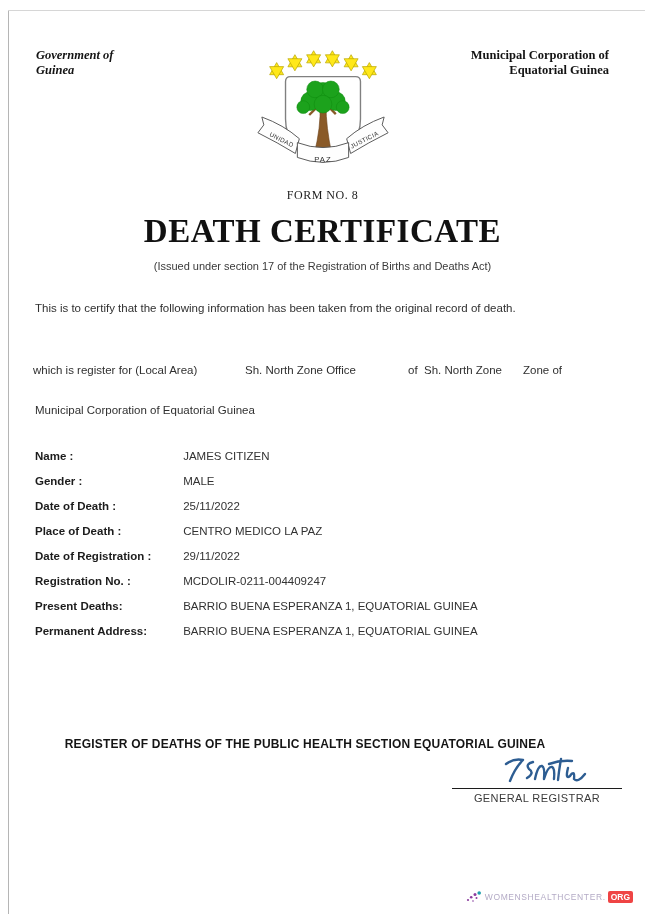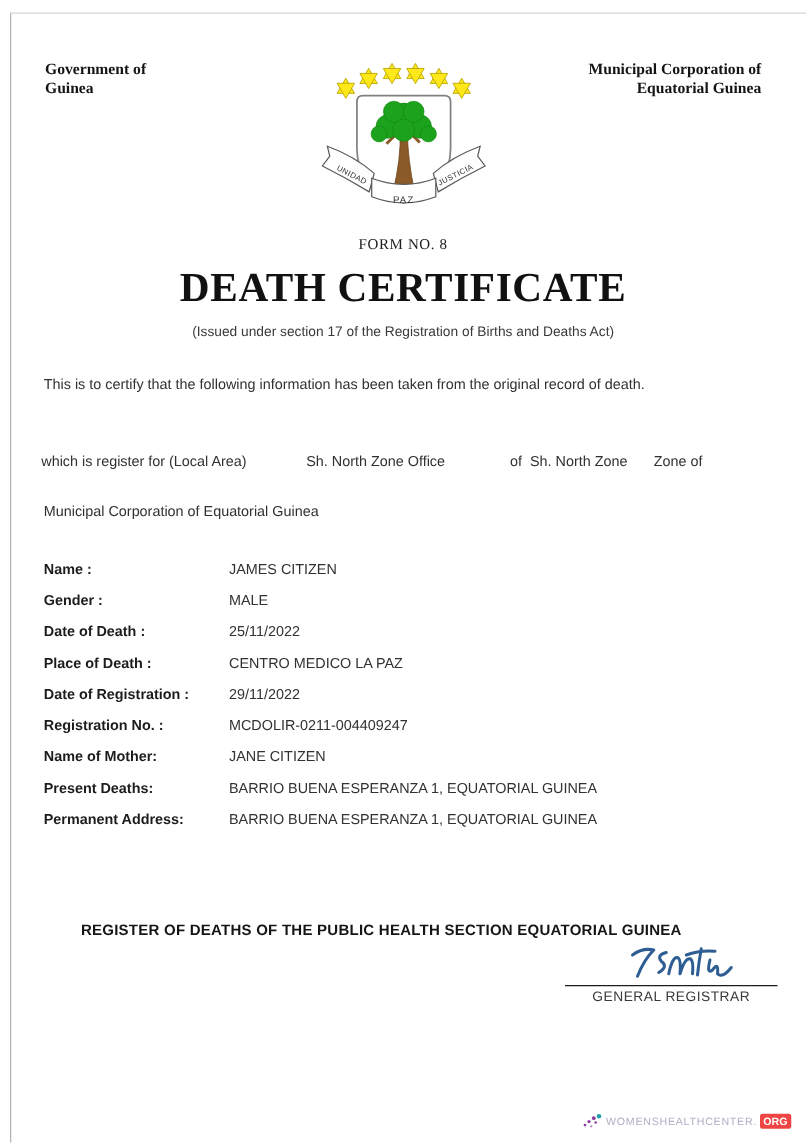--- a/index.html
+++ b/index.html
@@ -5,21 +5,21 @@
   html,body{margin:0;padding:0;}
   body{
     width:645px;height:914px;position:relative;background:#ffffff;
     font-family:"Liberation Sans",sans-serif;color:#2e2e2e;overflow:hidden;
   }
   .edge-v{position:absolute;left:8px;top:10px;bottom:0;width:0;border-left:1px solid #b5b5b5;}
   .edge-h{position:absolute;top:10px;left:8px;right:0;height:0;border-top:1px solid #d6d6d6;}
 
   .hdr{position:absolute;top:48px;font-family:"Liberation Serif",serif;
        font-weight:bold;font-size:12.5px;line-height:15px;color:#141414;}
-  .hdr-left{left:36px;width:215px;text-align:left;}
+  .hdr-left{left:36px;width:215px;text-align:left;font-style:italic;}
   .hdr-right{right:36px;width:190px;text-align:right;}
 
   .emblem{position:absolute;left:50%;top:46px;transform:translateX(-50%);}
   .motto-small{font-family:"Liberation Sans",sans-serif;font-size:6.3px;fill:#2f2f2f;letter-spacing:.4px;}
   .motto-paz{font-family:"Liberation Sans",sans-serif;font-size:7.8px;fill:#2f2f2f;letter-spacing:1px;}
 
   .form-no{position:absolute;top:188px;left:0;right:0;text-align:center;
            font-family:"Liberation Serif",serif;font-size:12px;color:#1d1d1d;letter-spacing:.5px;}
   .title{position:absolute;top:213px;left:0;right:0;text-align:center;
          font-family:"Liberation Serif",serif;font-weight:bold;font-size:33px;color:#111;letter-spacing:.5px;}
@@ -145,24 +145,20 @@
   </div>
   <div class="frow">
     <span class="flabel">Date of Registration :</span>
     <span class="fvalue">29/11/2022</span>
   </div>
   <div class="frow">
     <span class="flabel">Registration No. :</span>
     <span class="fvalue">MCDOLIR-0211-004409247</span>
   </div>
   <div class="frow">
-    <span class="flabel">Name of Mother:</span>
-    <span class="fvalue">JANE CITIZEN</span>
-  </div>
-  <div class="frow">
     <span class="flabel">Present Deaths:</span>
     <span class="fvalue">BARRIO BUENA ESPERANZA 1, EQUATORIAL GUINEA</span>
   </div>
   <div class="frow">
     <span class="flabel">Permanent Address:</span>
     <span class="fvalue">BARRIO BUENA ESPERANZA 1, EQUATORIAL GUINEA</span>
   </div>
 </div>
 
 <div class="reg-heading">REGISTER OF DEATHS OF THE PUBLIC HEALTH SECTION EQUATORIAL GUINEA</div>

